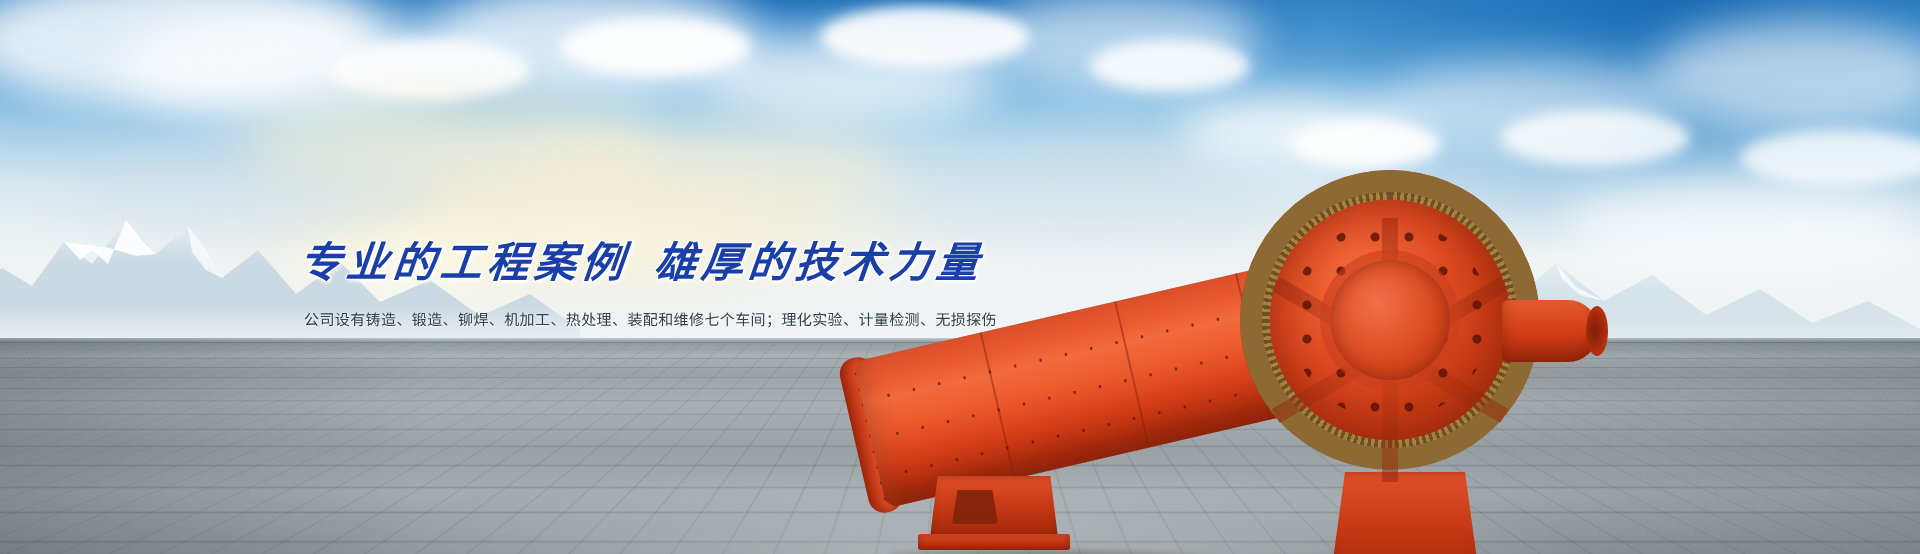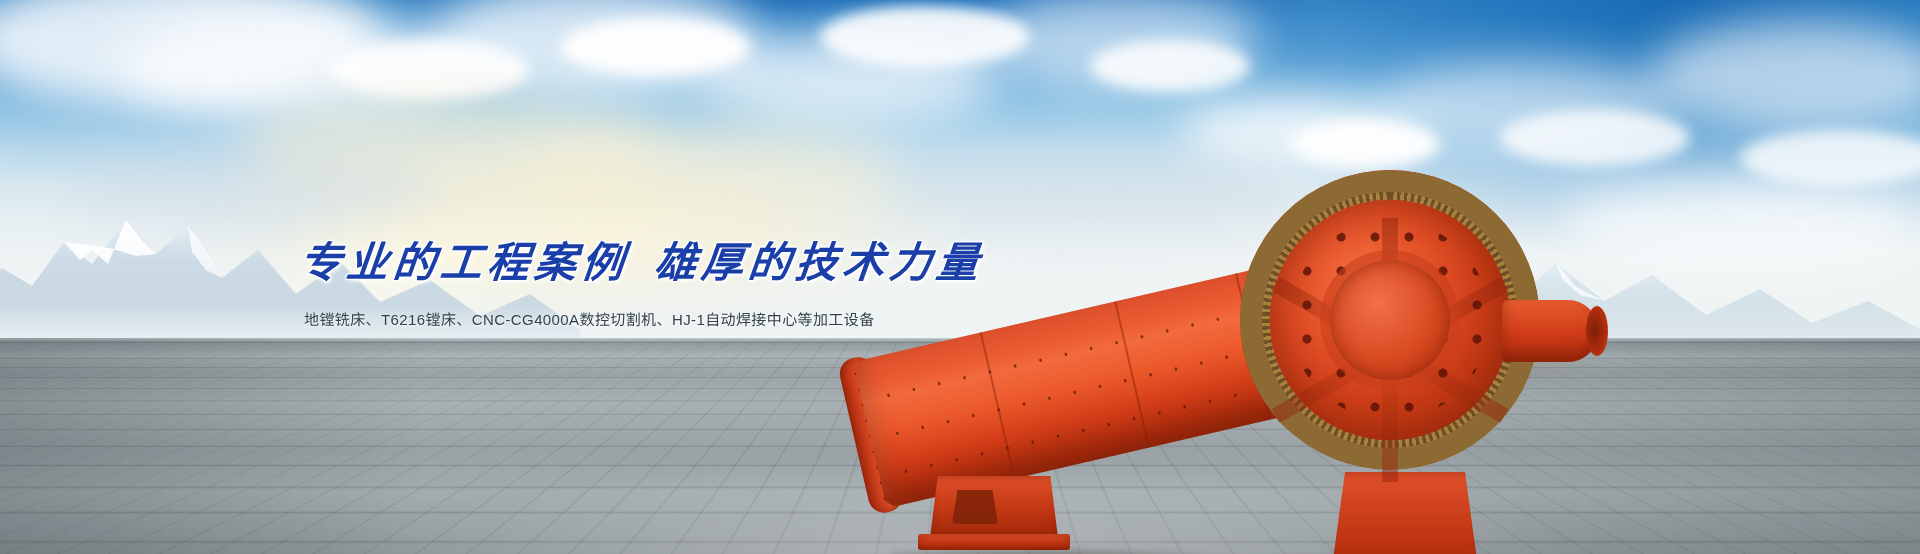--- a/index.html
+++ b/index.html
@@ -397,17 +397,17 @@
       <div class="gear-bolts"></div>
       <div class="gear-hub"></div>
     </div>
 
     <div class="nozzle"></div>
   </div>
 
   <div class="copy">
     <h1 class="headline"><span>专业的工程案例</span><span class="gap"></span><span>雄厚的技术力量</span></h1>
     <div class="desc">
-      <div>地镗铣床、T6216镗床、CNC-CG4000A数控切割机、HJ-1自动焊接中心等加工设备</div>
+      <div>公司设有铸造、锻造、铆焊、机加工、热处理、装配和维修七个车间；理化实验、计量检测、无损探伤</div>
     </div>
   </div>
 
 </div>
 
 </body></html>

